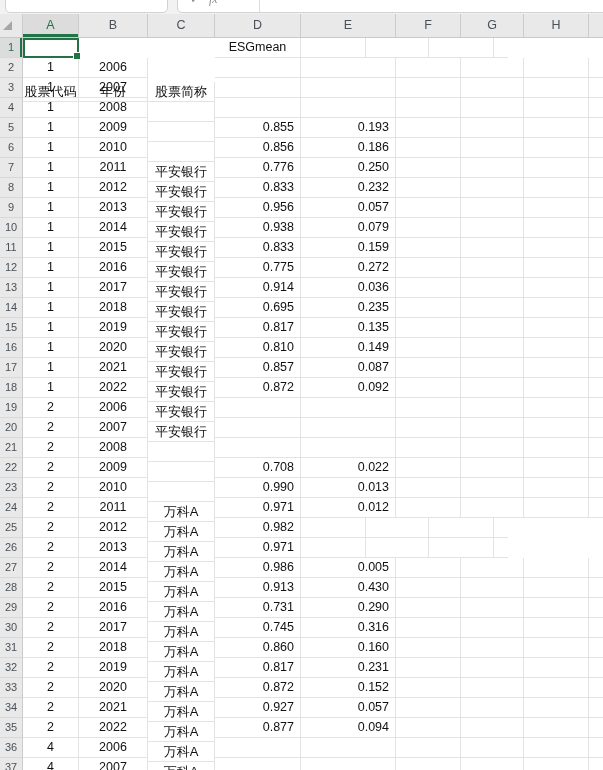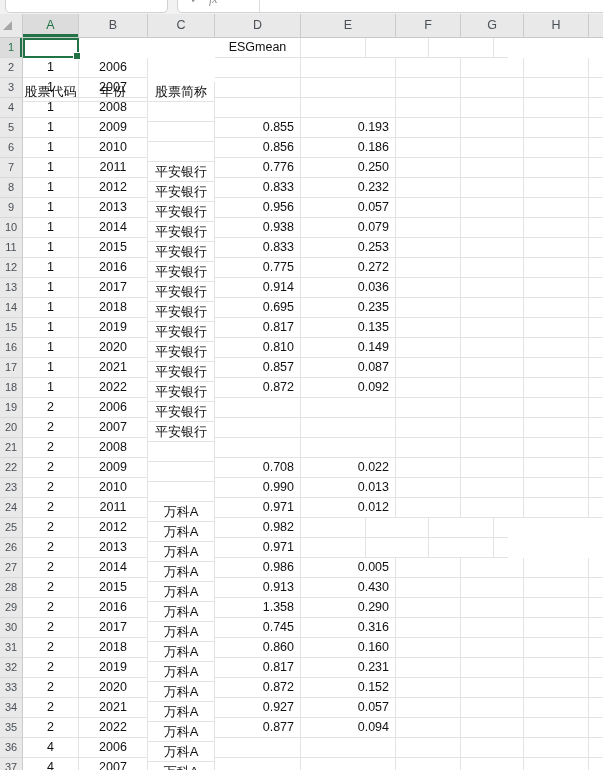--- a/index.html
+++ b/index.html
@@ -200,21 +200,21 @@
         <div class="cell c-g"></div>
         <div class="cell c-h"></div>
         <div class="cell c-i"></div>
       </div>
       <div class="row">
         <div class="gut c-gut">11</div>
         <div class="cell c-a ctr">1</div>
         <div class="cell c-b ctr">2015</div>
         <div class="cell c-c ctr cjk">平安银行</div>
         <div class="cell c-d num">0.833</div>
-        <div class="cell c-e num">0.253</div>
+        <div class="cell c-e num">0.159</div>
         <div class="cell c-f"></div>
         <div class="cell c-g"></div>
         <div class="cell c-h"></div>
         <div class="cell c-i"></div>
       </div>
       <div class="row">
         <div class="gut c-gut">12</div>
         <div class="cell c-a ctr">1</div>
         <div class="cell c-b ctr">2016</div>
         <div class="cell c-c ctr cjk">平安银行</div>
@@ -413,21 +413,21 @@
         <div class="cell c-f"></div>
         <div class="cell c-g"></div>
         <div class="cell c-h"></div>
         <div class="cell c-i"></div>
       </div>
       <div class="row">
         <div class="gut c-gut">29</div>
         <div class="cell c-a ctr">2</div>
         <div class="cell c-b ctr">2016</div>
         <div class="cell c-c ctr cjk">万科A</div>
-        <div class="cell c-d num">1.358</div>
+        <div class="cell c-d num">0.731</div>
         <div class="cell c-e num">0.290</div>
         <div class="cell c-f"></div>
         <div class="cell c-g"></div>
         <div class="cell c-h"></div>
         <div class="cell c-i"></div>
       </div>
       <div class="row">
         <div class="gut c-gut">30</div>
         <div class="cell c-a ctr">2</div>
         <div class="cell c-b ctr">2017</div>

